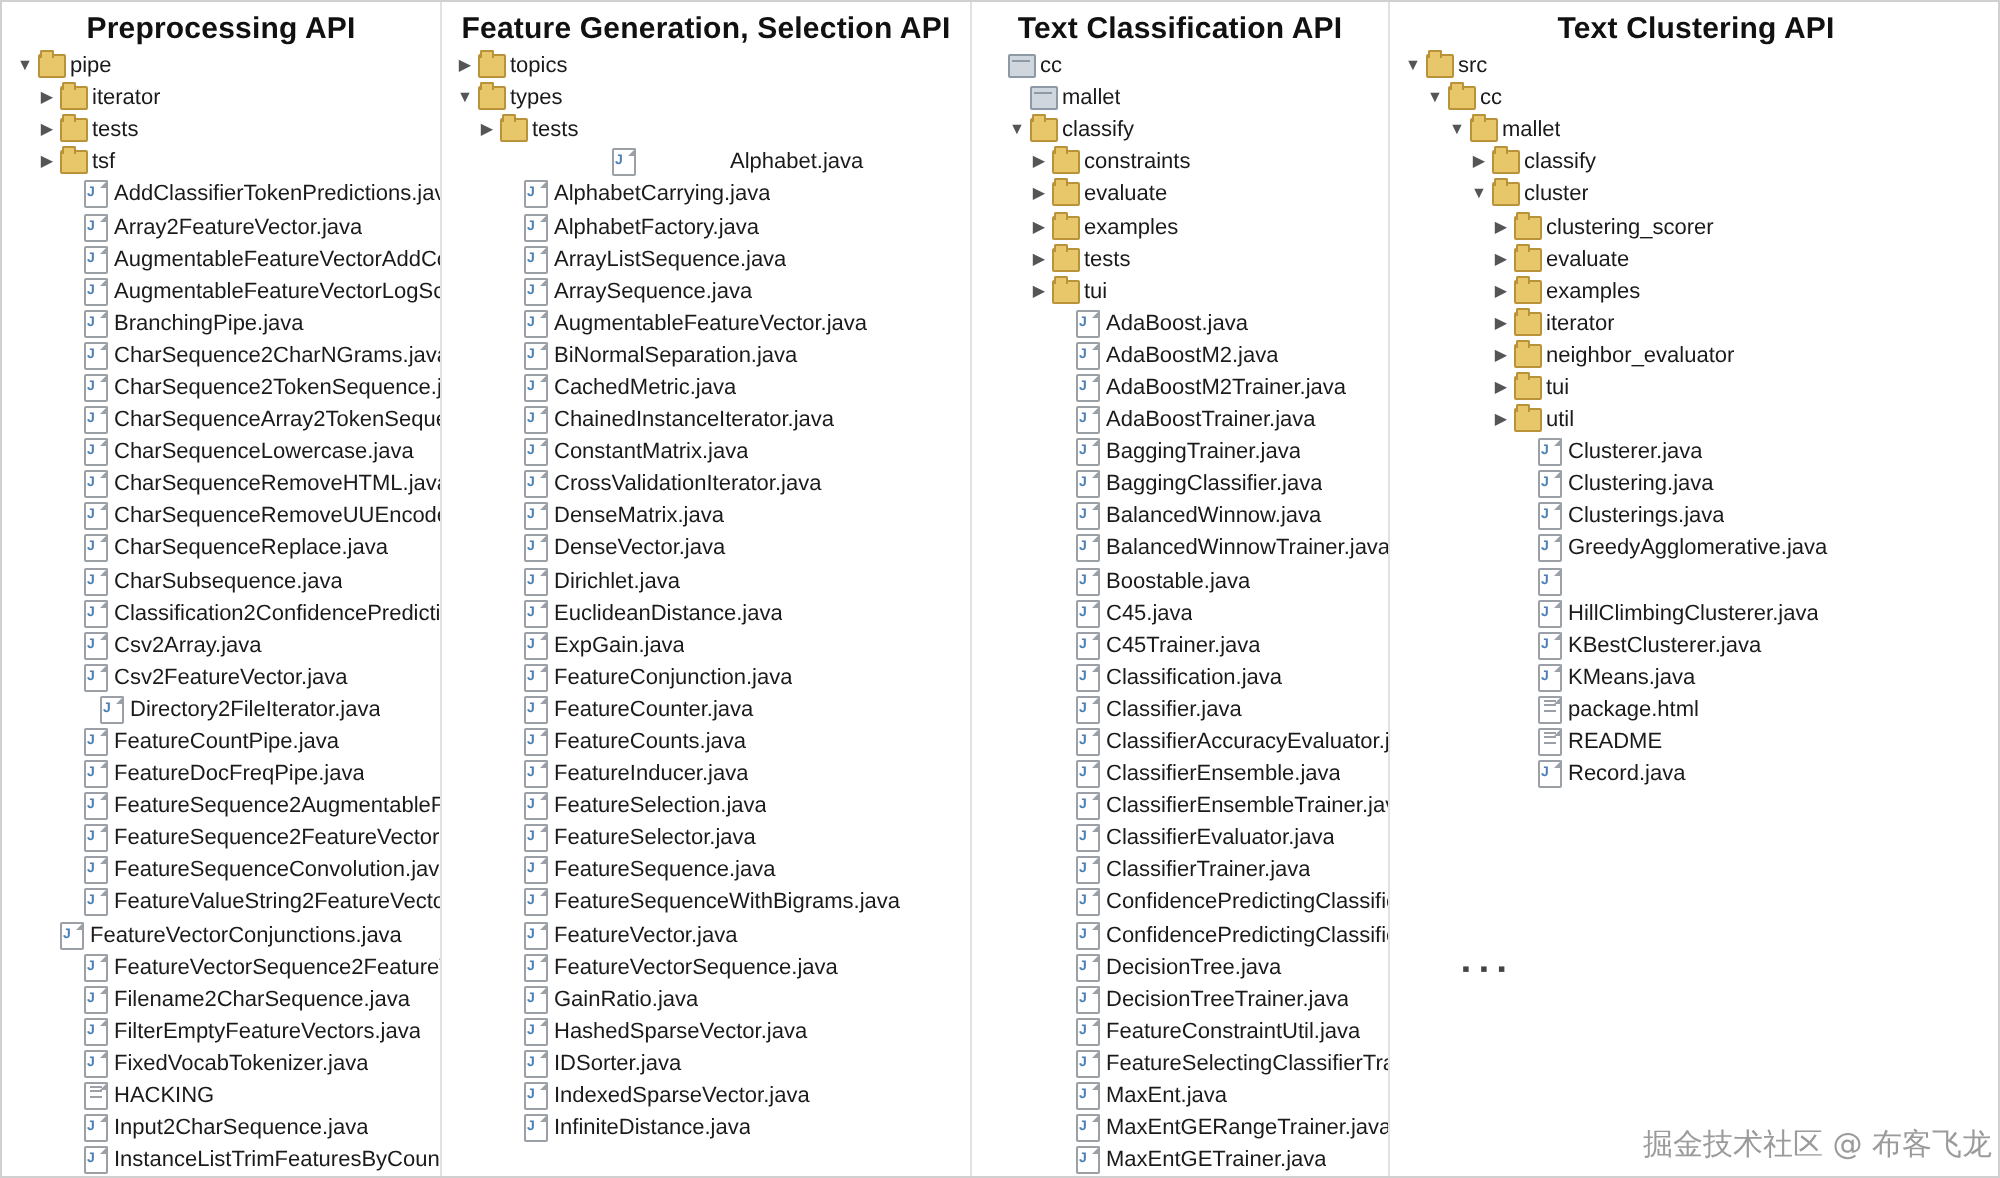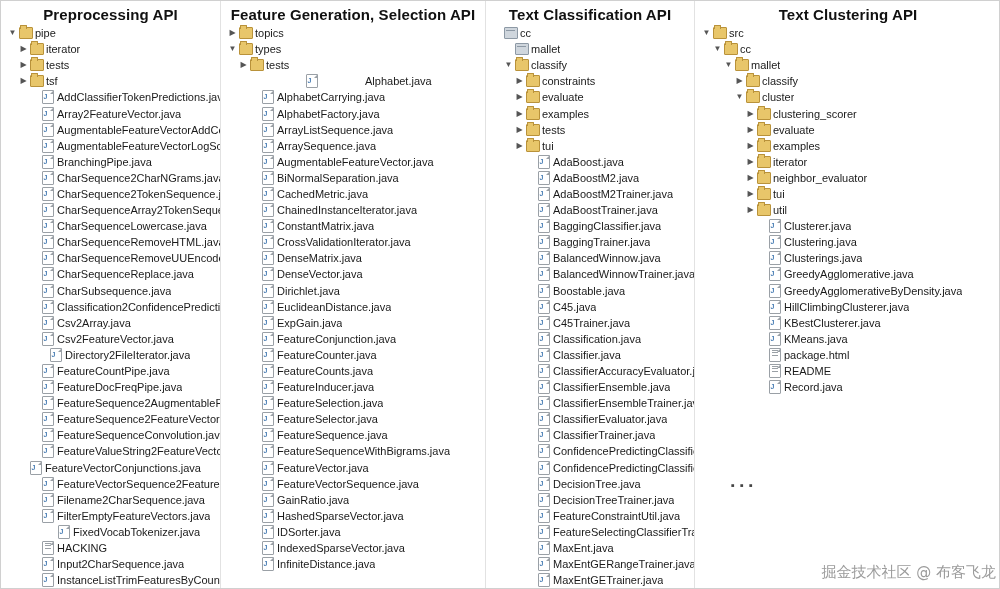--- a/index.html
+++ b/index.html
@@ -309,21 +309,21 @@
           </span>
           <span class="lbl">Filename2CharSequence.java</span>
         </div>
         <div class="row" style="padding-left: 28px;">
           <span class="tw empty">·</span>
           <span class="ic">
             <span class="file java"></span>
           </span>
           <span class="lbl">FilterEmptyFeatureVectors.java</span>
         </div>
-        <div class="row" style="padding-left: 44px;">
+        <div class="row" style="padding-left: 28px;">
           <span class="tw empty">·</span>
           <span class="ic">
             <span class="file java"></span>
           </span>
           <span class="lbl">FixedVocabTokenizer.java</span>
         </div>
         <div class="row" style="padding-left: 28px;">
           <span class="tw empty">·</span>
           <span class="ic">
             <span class="file doc"></span>
@@ -676,28 +676,28 @@
           <span class="ic">
             <span class="file java"></span>
           </span>
           <span class="lbl">AdaBoostTrainer.java</span>
         </div>
         <div class="row" style="padding-left: 39px;">
           <span class="tw empty">·</span>
           <span class="ic">
             <span class="file java"></span>
           </span>
+          <span class="lbl">BaggingTrainer.java</span>
+        </div>
+        <div class="row" style="padding-left: 39px;">
+          <span class="tw empty">·</span>
+          <span class="ic">
+            <span class="file java"></span>
+          </span>
           <span class="lbl">BaggingClassifier.java</span>
-        </div>
-        <div class="row" style="padding-left: 39px;">
-          <span class="tw empty">·</span>
-          <span class="ic">
-            <span class="file java"></span>
-          </span>
-          <span class="lbl">BaggingTrainer.java</span>
         </div>
         <div class="row" style="padding-left: 39px;">
           <span class="tw empty">·</span>
           <span class="ic">
             <span class="file java"></span>
           </span>
           <span class="lbl">BalancedWinnow.java</span>
         </div>
         <div class="row" style="padding-left: 39px;">
           <span class="tw empty">·</span>
@@ -955,21 +955,20 @@
           <span class="ic">
             <span class="file java"></span>
           </span>
           <span class="lbl">GreedyAgglomerative.java</span>
         </div>
         <div class="row" style="padding-left: 61px;">
           <span class="tw empty">·</span>
           <span class="ic">
             <span class="file java"></span>
           </span>
-          <span class="lbl">GreedyAgglomerativeByDensity.java</span>
         </div>
         <div class="row" style="padding-left: 61px;">
           <span class="tw empty">·</span>
           <span class="ic">
             <span class="file java"></span>
           </span>
           <span class="lbl">HillClimbingClusterer.java</span>
         </div>
         <div class="row" style="padding-left: 61px;">
           <span class="tw empty">·</span>

